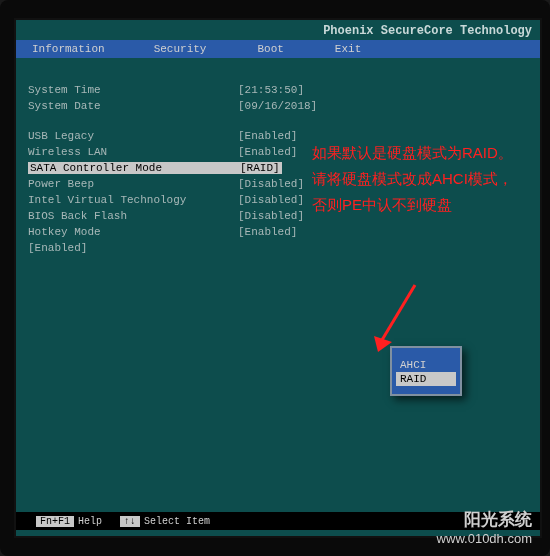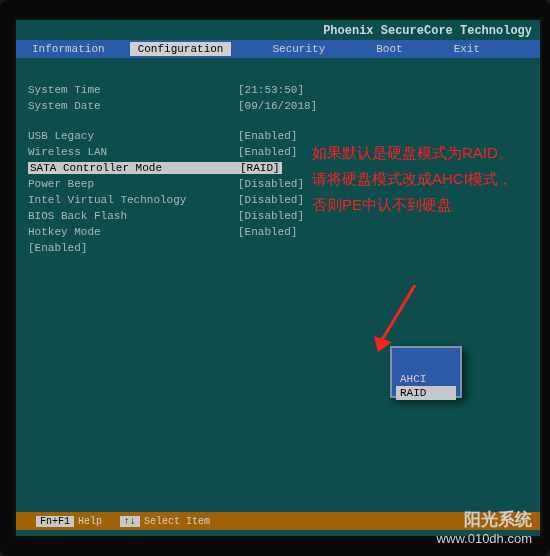--- a/index.html
+++ b/index.html
@@ -107,37 +107,37 @@
     }
     .popup {
       position: absolute;
       right: 78px;
       top: 326px;
       width: 72px;
       height: 50px;
       background: #2a5aa8;
       border: 2px solid #8090a0;
       box-shadow: 4px 4px 8px rgba(0,0,0,0.6);
-      padding: 24px 4px;
+      padding: 10px 4px;
     }
     .popup-option {
       color: #d0d0d0;
       font-size: 11px;
       padding: 1px 4px;
     }
     .popup-option.selected {
       background: #c8c8c8;
       color: #000;
     }
     .help-bar {
       position: absolute;
       bottom: 6px;
       left: 0;
       right: 0;
-      background: #a16207;
+      background: #000000;
       height: 18px;
       display: flex;
       align-items: center;
       padding: 0 20px;
       gap: 4px;
     }
     .help-key {
       background: #c8c8c8;
       color: #000;
       padding: 0 4px;
@@ -170,21 +170,20 @@
 <body>
 
 <div class="laptop-frame">
   <div class="screen-bezel">
     <div class="bios-screen">
 
       <div class="title-bar">Phoenix SecureCore Technology</div>
 
       <div class="menu-bar">
         <span class="menu-tab">Information</span>
-        <span class="menu-tab active">Configuration</span>
         <span class="menu-tab" style="margin-left:16px">Security</span>
         <span class="menu-tab" style="margin-left:18px">Boot</span>
         <span class="menu-tab" style="margin-left:18px">Exit</span>
       </div>
 
       <div class="content-area">
         <div class="spacer"></div>
         <div class="setting-row">
           <span class="setting-label">System Time</span>
           <span class="setting-value">[21:53:50]</span>

